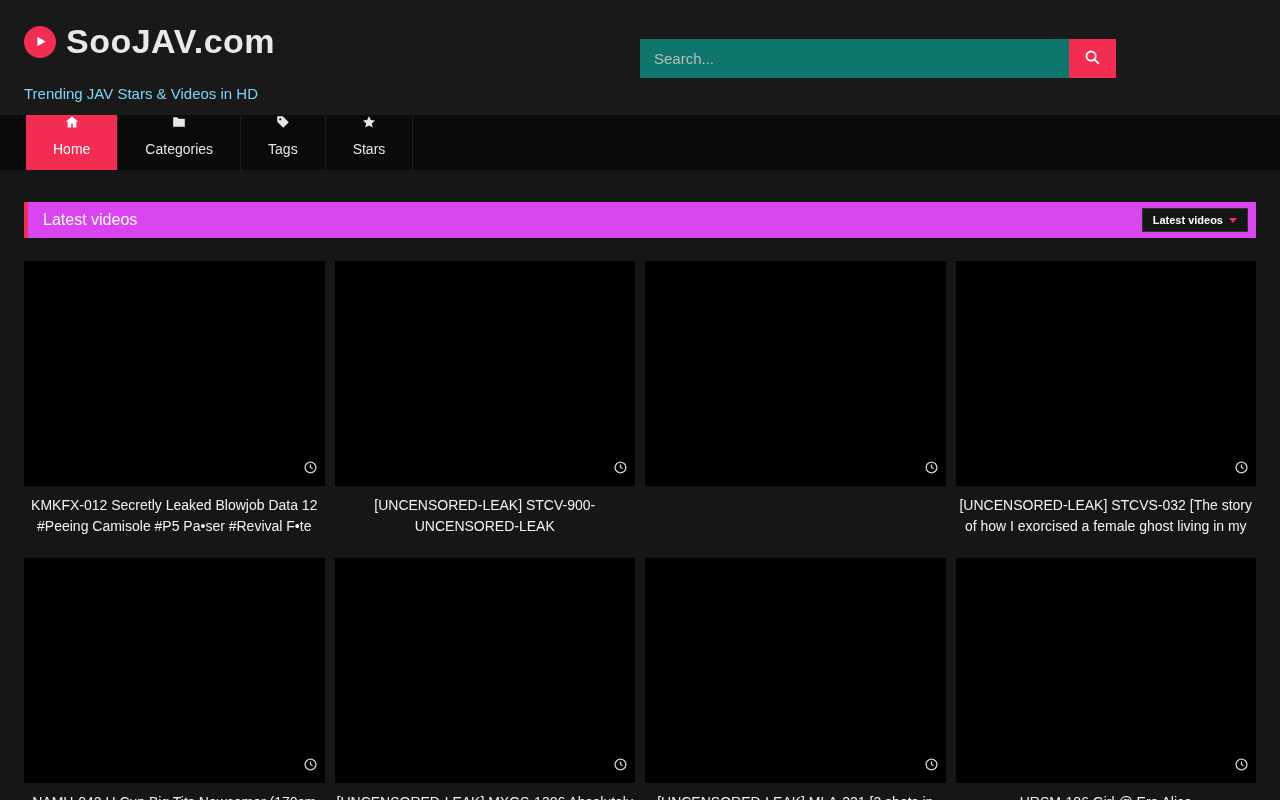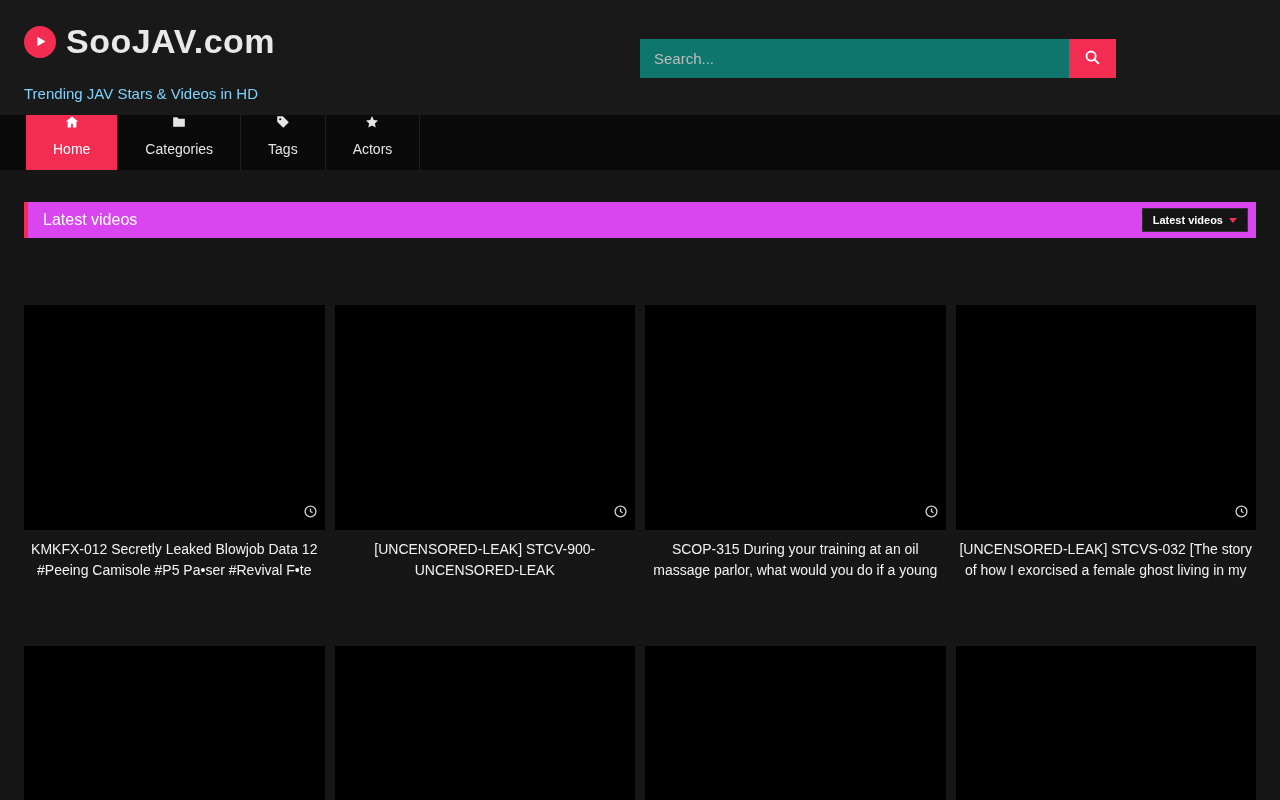--- a/index.html
+++ b/index.html
@@ -118,21 +118,21 @@
   }
 
   
   .video-grid {
     margin:23px 24px 0 24px;
     display:grid;
     grid-template-columns:repeat(4, 1fr);
     column-gap:10px;
     row-gap:22px;
   }
-  .card { cursor:pointer;margin-top:44px; }
+  .card { cursor:pointer; }
   .thumb {
     position:relative;
     height:225px;
     background:#000000;
   }
   .thumb .clock {
     position:absolute;
     right:8px; bottom:8px;
     opacity:0.9;
   }
@@ -197,21 +197,21 @@
         </svg>
     </span>
     <span>Tags</span>
   </div>
   <div class="nav-item">
     <span>
       <svg viewBox="0 0 24 24" width="14" height="14">
           <path d="M12 1.8l3.1 6.9 7.2.8-5.4 4.9 1.5 7.1L12 17.8l-6.4 3.7 1.5-7.1L1.7 9.5l7.2-.8z" fill="currentColor"></path>
         </svg>
     </span>
-    <span>Actors</span>
+    <span>Stars</span>
   </div>
 </div>
 
 <div class="section-bar">
   <div class="section-title">Latest videos</div>
   <div class="sort-dropdown">
     <span>Latest videos</span>
     <span class="caret-down"></span>
   </div>
 </div>
@@ -244,21 +244,20 @@
 
   <div class="card">
     <div class="thumb">
       <span class="clock">
         <svg viewBox="0 0 24 24" width="13" height="13">
             <circle cx="12" cy="12" r="10" fill="none" stroke="#e8e8e8" stroke-width="2.4"></circle>
             <path d="M12 6.5V12l3.8 2.4" fill="none" stroke="#e8e8e8" stroke-width="2.4"></path>
           </svg>
       </span>
     </div>
-    <div class="video-title">SCOP-315 During your training at an oil massage parlor, what would you do if a young</div>
   </div>
 
   <div class="card">
     <div class="thumb">
       <span class="clock">
         <svg viewBox="0 0 24 24" width="13" height="13">
             <circle cx="12" cy="12" r="10" fill="none" stroke="#e8e8e8" stroke-width="2.4"></circle>
             <path d="M12 6.5V12l3.8 2.4" fill="none" stroke="#e8e8e8" stroke-width="2.4"></path>
           </svg>
       </span>

